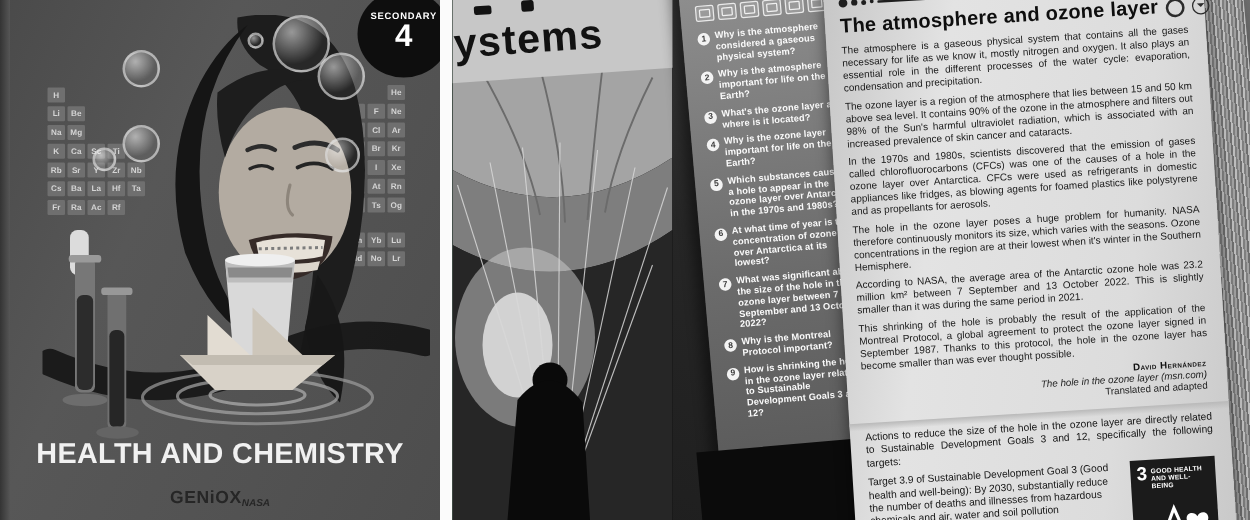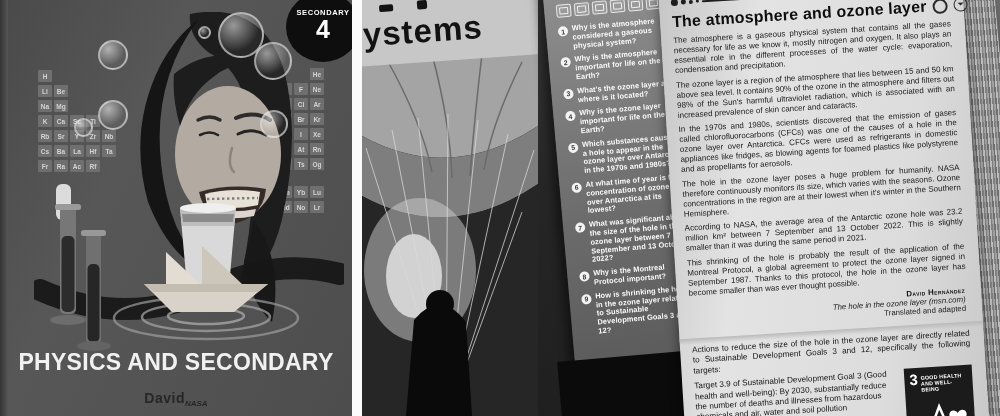--- a/index.html
+++ b/index.html
@@ -261,23 +261,23 @@
       <polygon points="94,8 94,46 134,46" fill="#cdc6ba"></polygon>
       <polygon points="36,46 160,46 126,74 64,74" fill="#d8d2c8"></polygon>
       <polygon points="36,46 160,46 150,54 46,54" fill="#c2bcb1"></polygon>
     </svg>
 
     <div class="badge">
       <div class="badge-top">SECONDARY</div>
       <div class="badge-num">4</div>
     </div>
 
-    <div id="cover-title">PHYSICS AND SECONDARY</div>
+    <div id="cover-title">HEALTH AND CHEMISTRY</div>
     <div id="cover-logo">
-      <span class="logo-main">David</span><span class="logo-sub">NASA</span>
+      <span class="logo-main">GENiOX</span><span class="logo-sub">NASA</span>
     </div>
   </div>
 
   <div id="gutter"></div>
 
   <div id="photo2">
 
     <div id="balloon-page">
       <svg class="svg-abs" style="left:0;top:52px;width:176px;height:364px;" viewBox="0 0 176 364">
         <rect x="0" y="0" width="176" height="364" fill="#161616"></rect>

